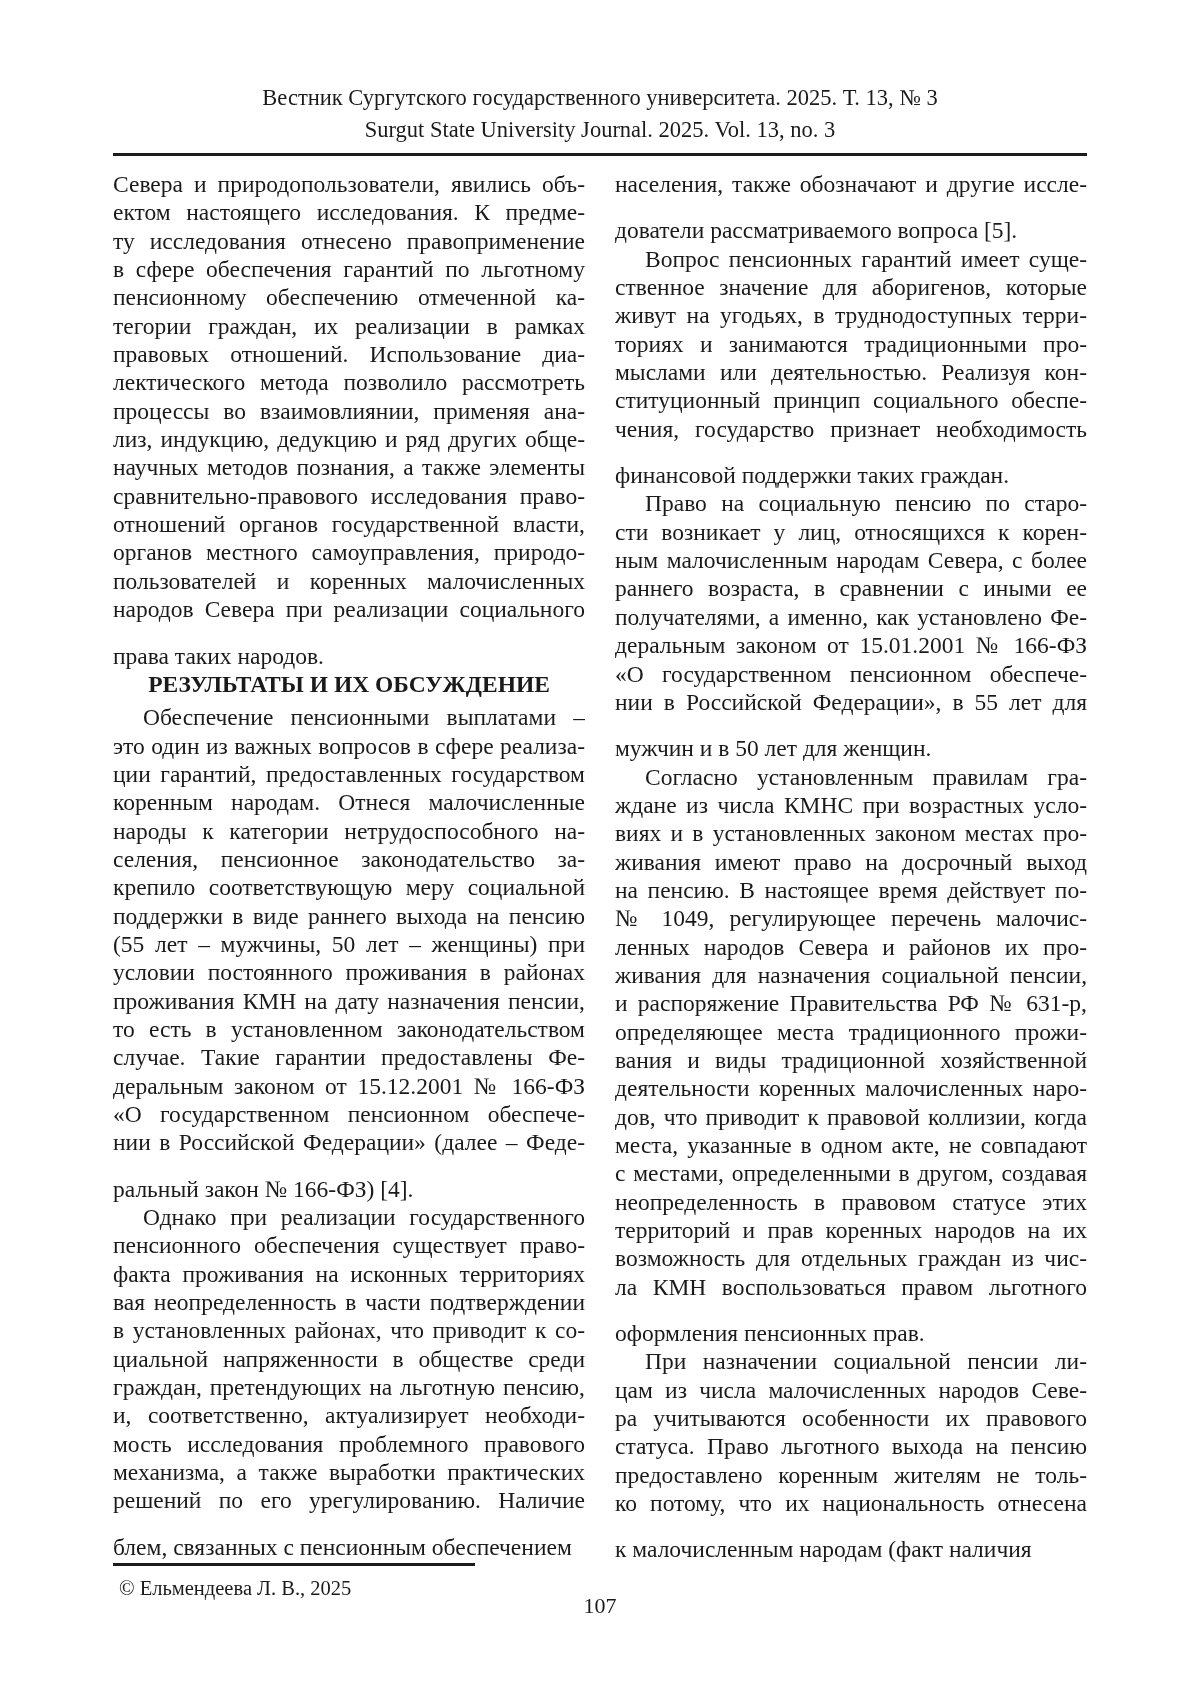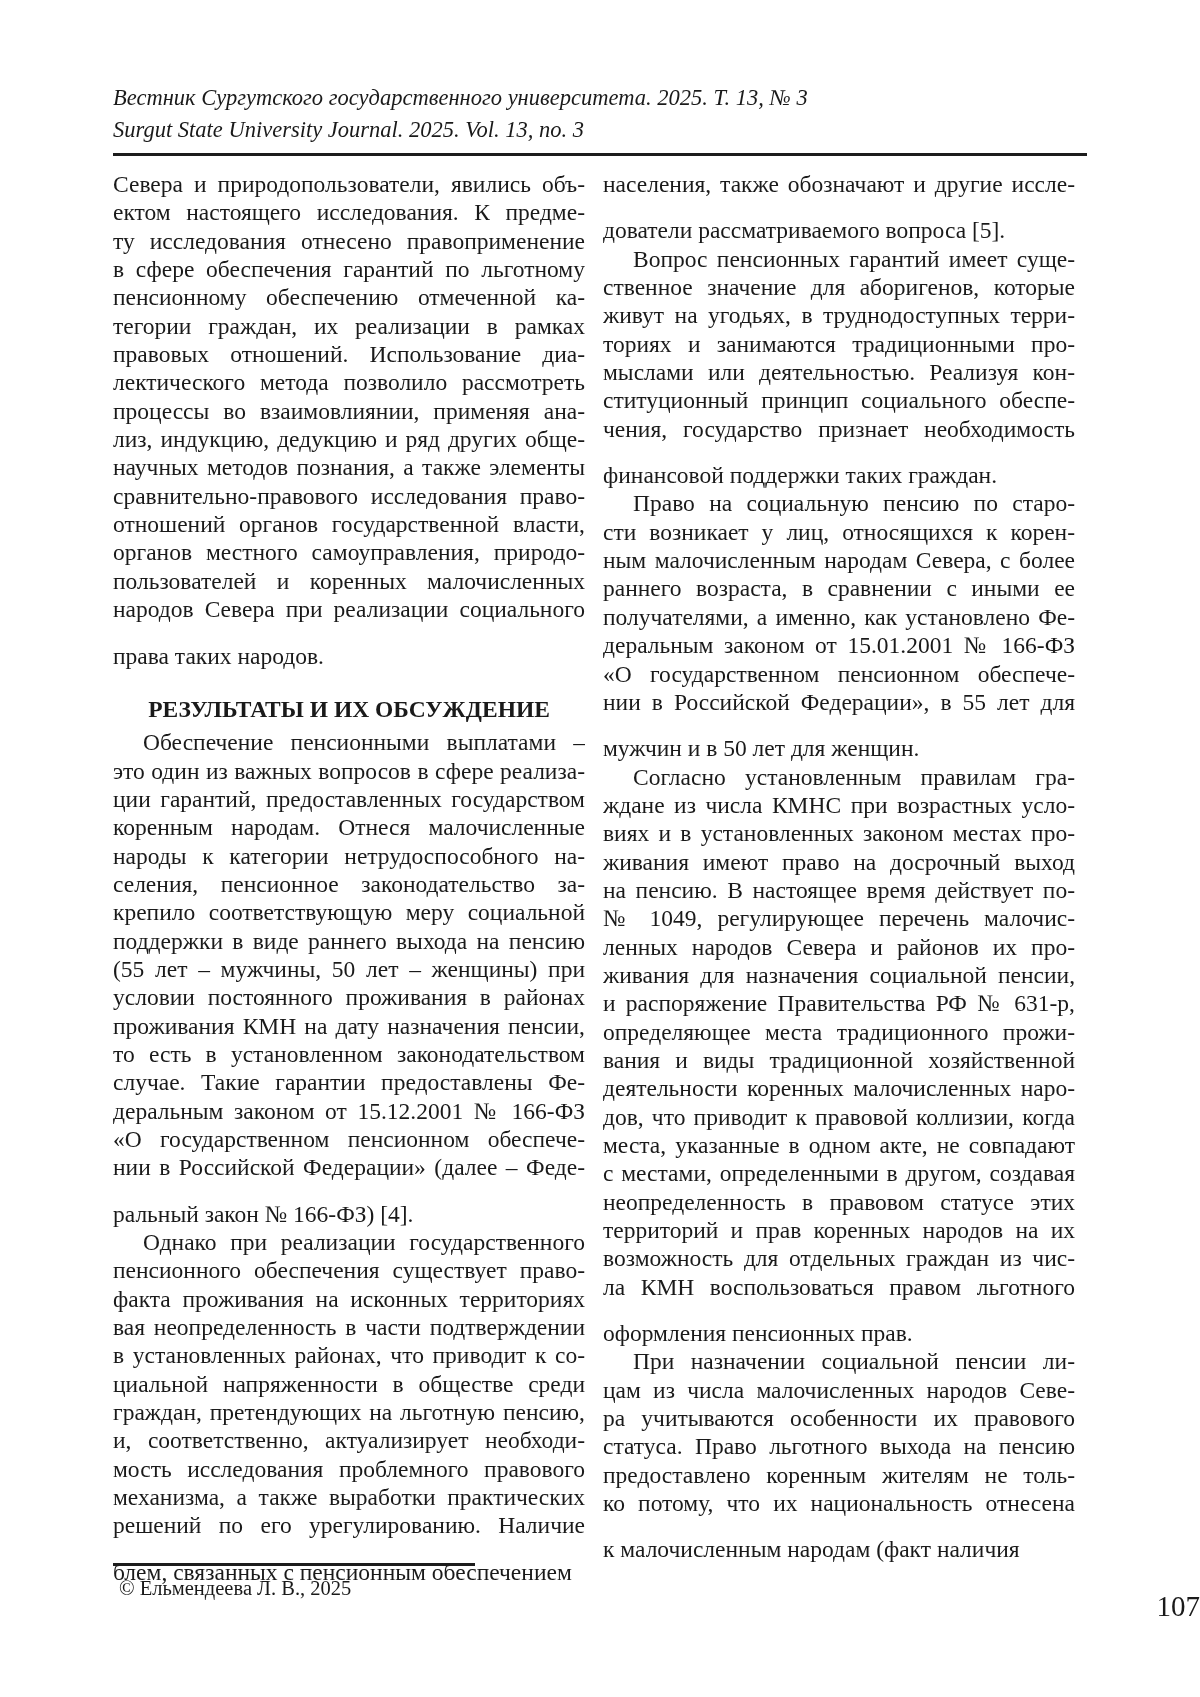--- a/index.html
+++ b/index.html
@@ -9,36 +9,35 @@
     color: #1a1a1a;
     font-family: "Liberation Serif", "DejaVu Serif", serif;
     position: relative;
     overflow: hidden;
   }
   .page { position: absolute; inset: 0; }
 
   .journal-header {
     position: absolute;
     top: 82px; left: 113px; width: 974px;
-    text-align: left;
-    font-style: italic;
+    text-align: center;
     font-size: 22.5px;
     line-height: 32px;
   }
   .header-rule {
     position: absolute;
     top: 153px; left: 113px; width: 974px;
     border-top: 3px solid #1c1c1c;
   }
 
   .columns {
     position: absolute;
     top: 170px; left: 113px; width: 974px;
     display: flex;
-    gap: 18px;
+    gap: 30px;
   }
   .column { width: 472px; }
 
   .paragraph { margin: 0; }
   .line {
     font-size: 23.5px;
     line-height: 28.35px;
     height: 28.35px;
     overflow: hidden;
     text-align: justify;
@@ -47,40 +46,39 @@
     white-space: normal;
   }
   .line.indent { text-indent: 30px; }
   .line.last { text-align-last: left; margin-top: 18px; }
 
   .section-heading {
     font-weight: bold;
     font-size: 23.5px;
     line-height: 28.35px;
     text-align: center;
-    margin-top: 25px;
     margin-bottom: 5px;
   }
 
   .footnote-rule {
     position: absolute;
     top: 1563px; left: 113px; width: 362px;
     border-top: 3px solid #1c1c1c;
   }
   .copyright-note {
     position: absolute;
     top: 1575px; left: 119px;
     font-size: 20.5px;
     line-height: 26px;
   }
   .page-number {
     position: absolute;
     top: 1592px; left: 0; width: 1200px;
-    text-align: right;
-    font-size: 29px;
+    text-align: center;
+    font-size: 22px;
     line-height: 28px;
   }
 </style>
 </head>
 <body>
 
 <div class="page">
 
   <div class="journal-header">
     <div>Вестник Сургутского государственного университета. 2025. Т. 13, № 3</div>

